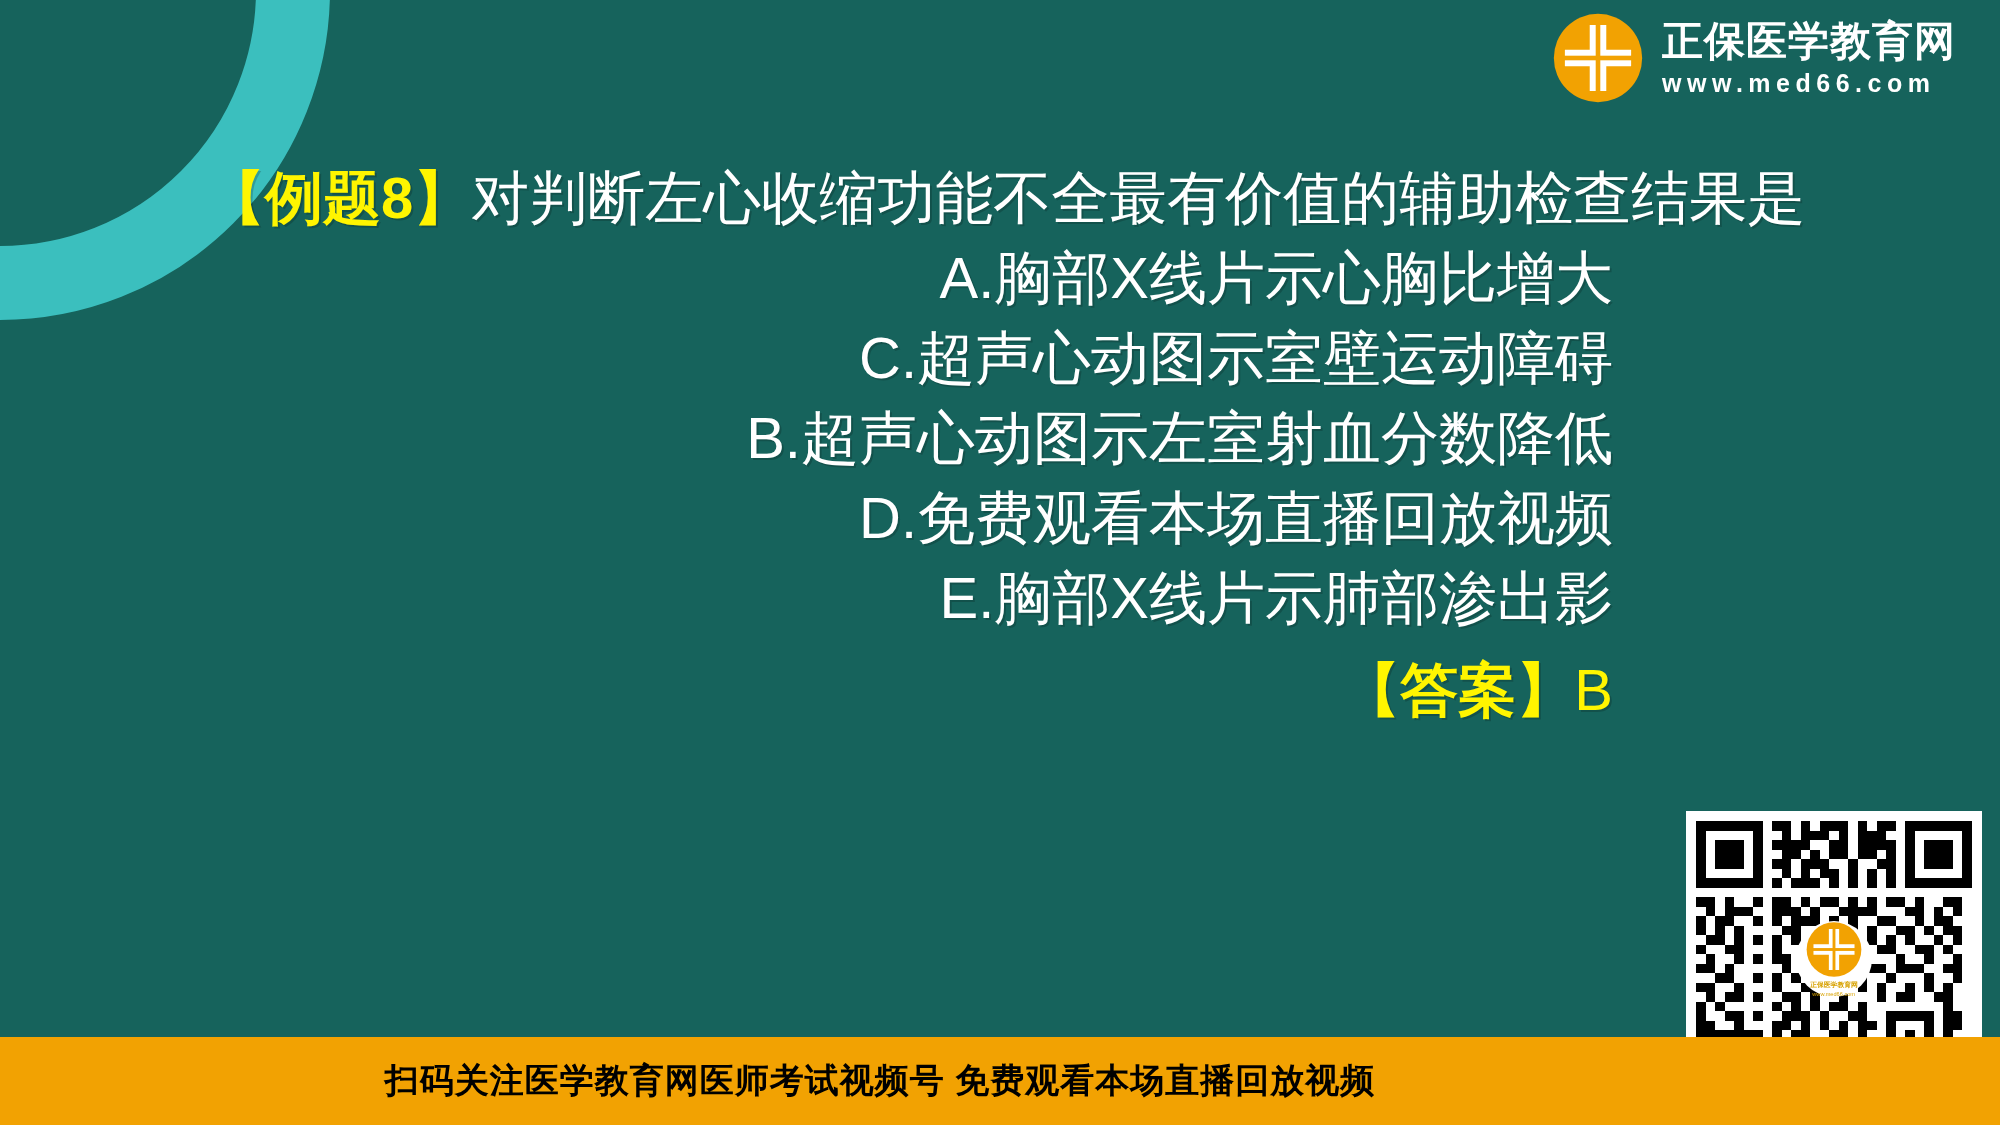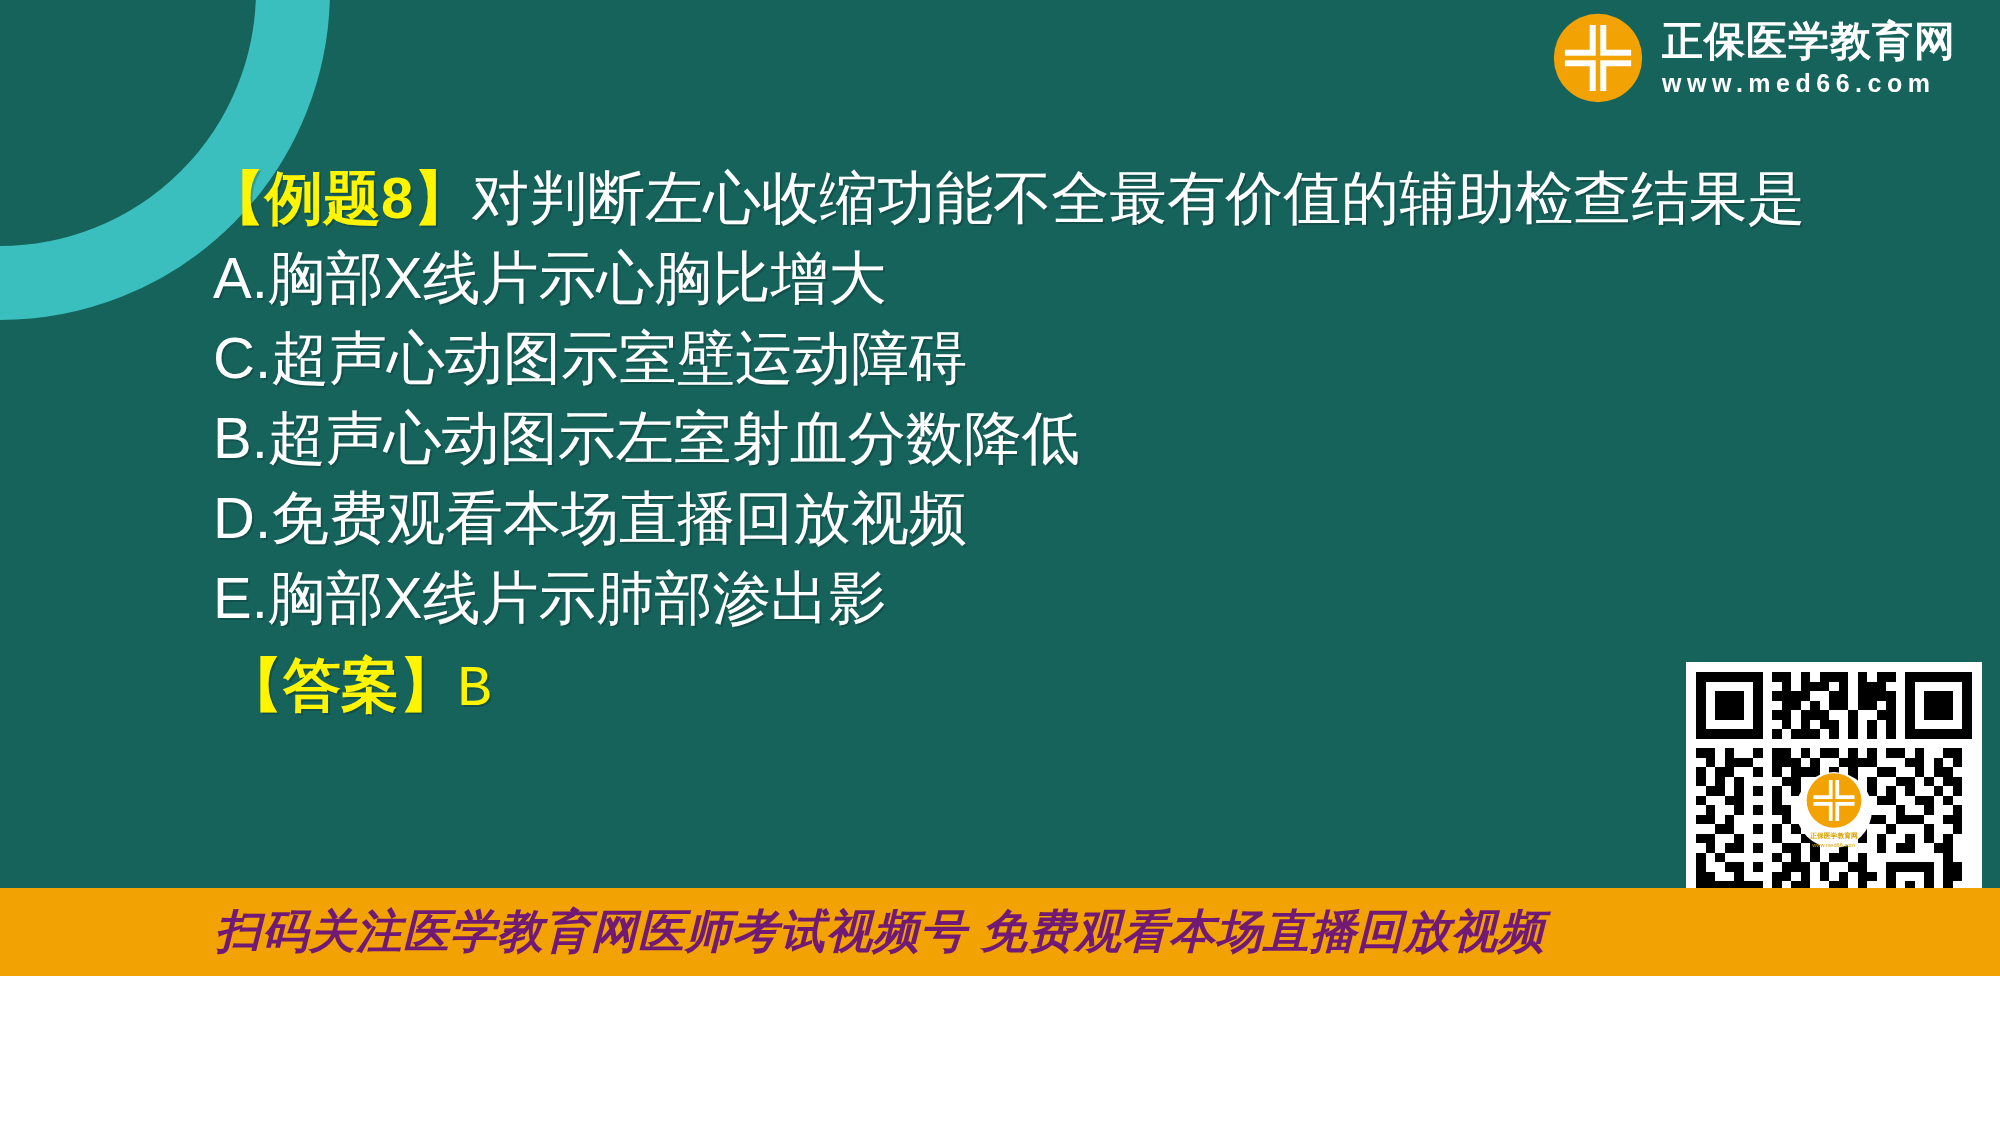--- a/index.html
+++ b/index.html
@@ -3,24 +3,25 @@
 <meta charset="utf-8">
 <style>
   html, body {
     margin: 0;
     padding: 0;
     background: #ffffff;
   }
   .slide {
     position: relative;
     width: 2000px;
-    height: 976px;
+    height: 1125px;
     background: #16635c;
     overflow: hidden;
     font-family: "Liberation Sans", "DejaVu Sans", sans-serif;
+    text-align: right;
   }
 
   
   .arc-ring {
     position: absolute;
     left: -330px;
     top: -340px;
     width: 660px;
     height: 660px;
     border-radius: 50%;
@@ -93,21 +94,20 @@
   .q-line {
     margin-left: -6px;
   }
   .hl {
     color: #fff500;
     font-weight: bold;
   }
   .answer-line {
     margin-top: 12px;
     margin-left: 12px;
-    font-family: Liberation Mono, monospace;
   }
   .answer-val {
     color: #fff500;
   }
 
   
   .qr-wrap {
     position: absolute;
     right: 18px;
     bottom: 18px;
@@ -152,27 +152,26 @@
     left: 0;
     bottom: 0;
     width: 100%;
     height: 88px;
     background: #f2a202;
     display: flex;
     align-items: center;
     justify-content: center;
   }
   .banner-text {
-    color: #701a75;
-    font-size: 46px;
+    color: #000000;
+    font-size: 34px;
     font-weight: bold;
     letter-spacing: 1px;
     white-space: nowrap;
     margin-right: 240px;
-    font-style: italic;
   }
 </style>
 </head>
 <body>
 
 <div class="slide">
 
   <div class="arc-ring"></div>
   <div class="pill"></div>
 

